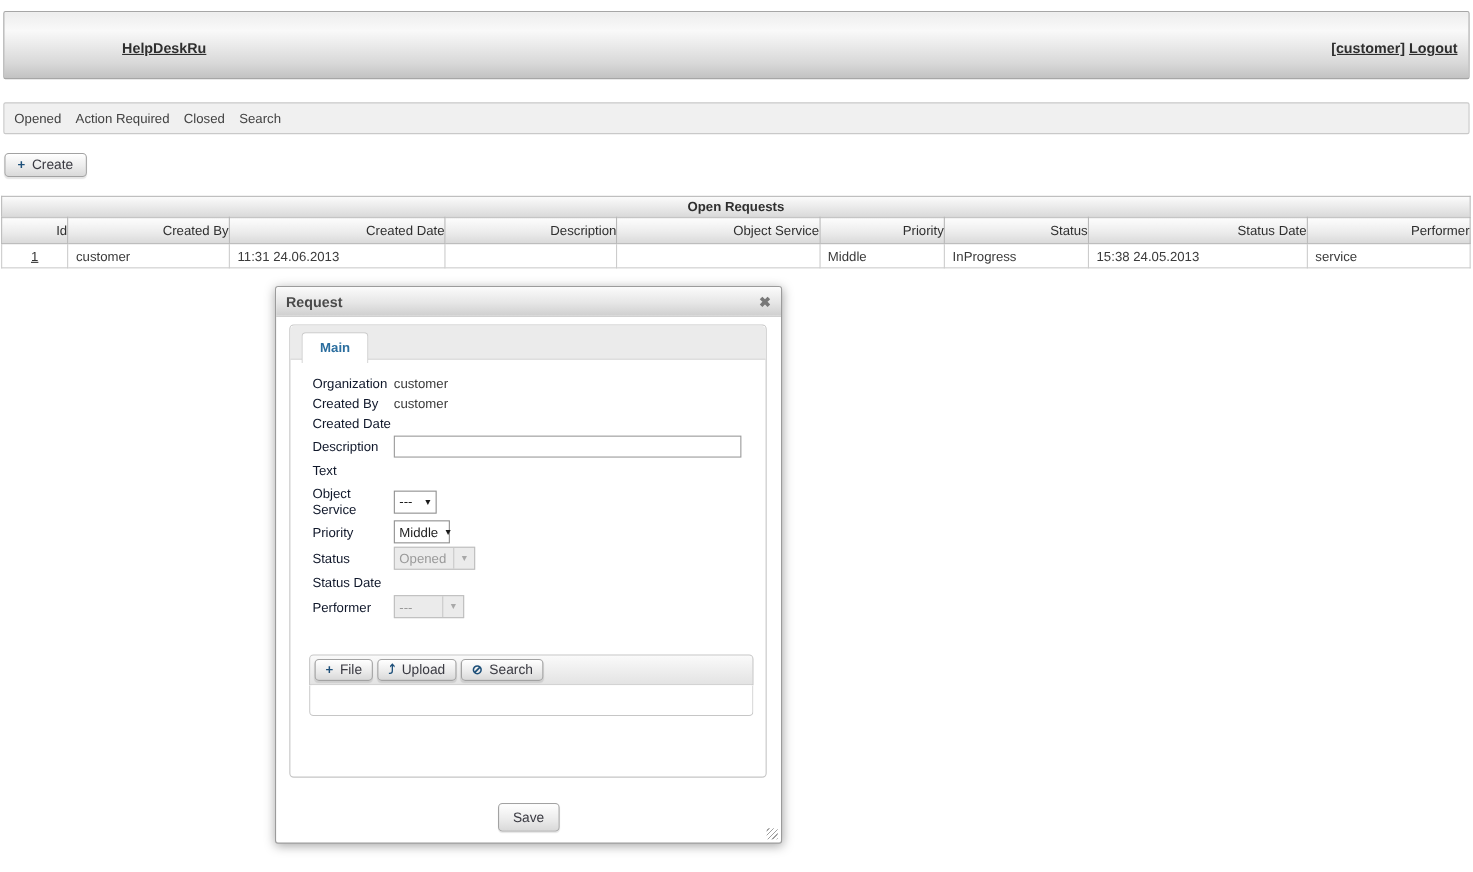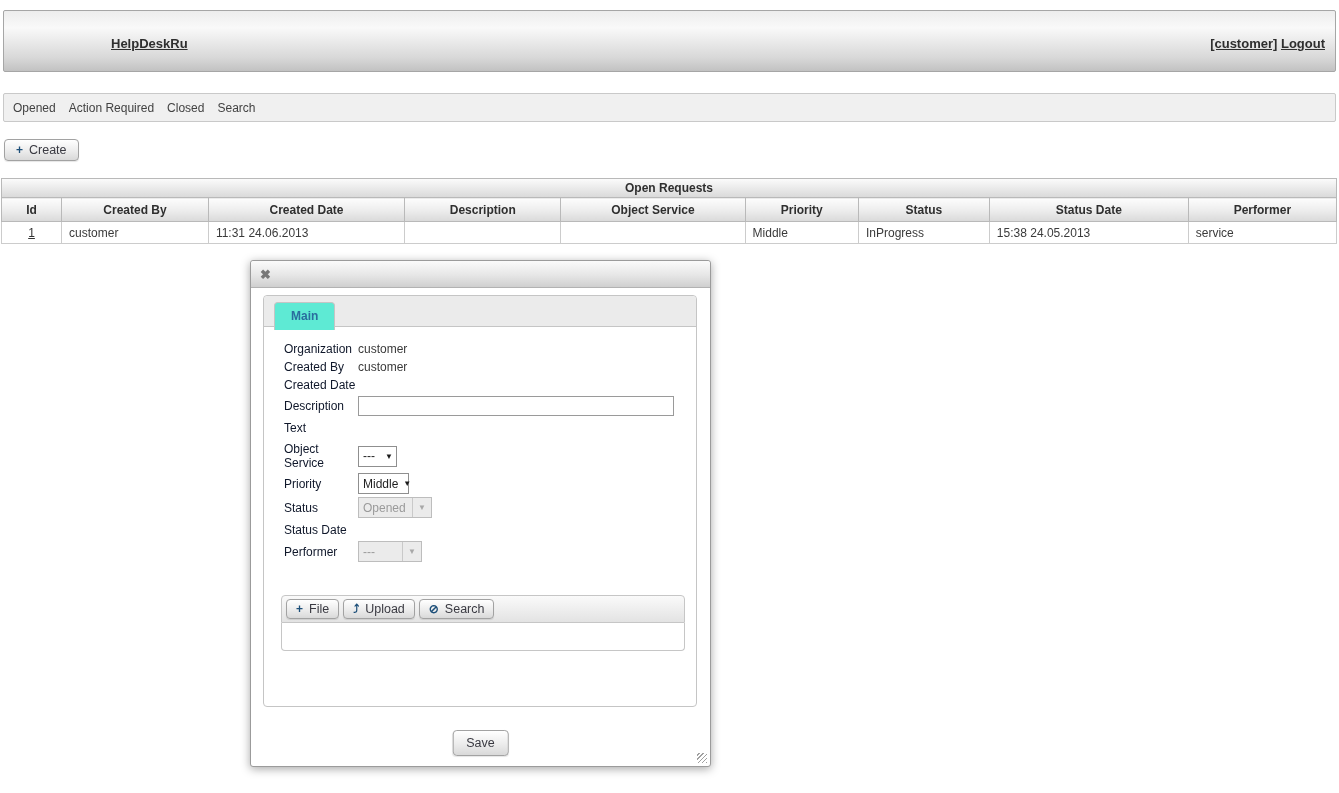--- a/index.html
+++ b/index.html
@@ -30,41 +30,41 @@
     box-shadow:0 1px 1px rgba(0,0,0,.10); }
   .btn .ico { color:#1d4f79; font-weight:bold; font-size:12px; line-height:1; }
   .create-btn { position:absolute; left:4px; top:139px; }
 
   
   .grid { position:absolute; left:1px; right:2px; top:178px; }
   .grid-title { height:19px; border:1px solid #b9b9b9; border-bottom:none;
     background:linear-gradient(180deg,#fbfbfb,#e9e9e9 55%,#dadada);
     font-weight:bold; color:#2f2f2f; text-align:center; line-height:18px; }
   table { width:100%; border-collapse:collapse; table-layout:fixed; }
-  th { border:1px solid #b9b9b9; font-weight:bold; color:#2f2f2f;
+  th { border:1px solid #b9b9b9; font-weight:normal; color:#2f2f2f;
     background:linear-gradient(180deg,#fdfdfd,#ececec 55%,#d9d9d9);
-    height:24px; text-align:center; }
+    height:24px; text-align:right; }
   td { border:1px solid #cccccc; height:22px; padding:2px 7px; background:#ffffff; color:#3a3a3a; }
   .id-link { text-decoration:underline; cursor:pointer; color:#333; }
 
   
   .dialog { position:absolute; left:250px; top:260px; width:461px; height:507px;
     background:#ffffff; border:1px solid #9b9b9b; border-radius:3px;
     box-shadow:0 2px 10px rgba(0,0,0,.35); }
   .dlg-titlebar { height:27px; border-bottom:1px solid #b2b2b2; border-radius:3px 3px 0 0;
     background:linear-gradient(180deg,#fbfbfb,#e6e6e6 55%,#cfcfcf);
     display:flex; align-items:center; padding:0 9px; }
   .dlg-title { font-weight:bold; font-size:13px; color:#4a4a4a; flex:1; }
   .close-ico { color:#787878; font-weight:bold; font-size:13px; cursor:pointer; line-height:1; }
 
   .tab-panel { position:absolute; left:12px; right:13px; top:34px; height:412px;
     border:1px solid #c5c5c5; border-radius:4px; background:#ffffff; }
   .tab-strip { height:31px; background:#ebebeb; border-bottom:1px solid #c5c5c5;
     border-radius:4px 4px 0 0; padding:5px 0 0 10px; }
-  .tab { display:inline-block; background:#5eead4; border:1px solid #c5c5c5; border-bottom:none;
+  .tab { display:inline-block; background:#ffffff; border:1px solid #c5c5c5; border-bottom:none;
     border-radius:4px 4px 0 0; padding:6px 16px 7px; position:relative; top:1px;
     color:#2a6d9e; font-weight:bold; cursor:pointer; }
 
   .form { padding:13px 16px 0 20px; }
   .frow { display:flex; align-items:center; }
   .frow .lbl { width:74px; flex:none; color:#0f172a; }
   .rh18 { height:18px; }
   .val { color:#3a3a3a; }
 
   .txt-input { width:316px; height:20px; border:1px solid #9a9a9a; background:#fff;
@@ -158,20 +158,21 @@
         <td>InProgress</td>
         <td>15:38 24.05.2013</td>
         <td>service</td>
       </tr>
     </tbody>
   </table>
 </div>
 
 <div class="dialog">
   <div class="dlg-titlebar">
+    <span class="dlg-title">Request</span>
     <span class="close-ico">✖</span>
   </div>
 
   <div class="tab-panel">
     <div class="tab-strip">
       <span class="tab">Main</span>
     </div>
 
     <div class="form">
       <div class="frow rh18">

